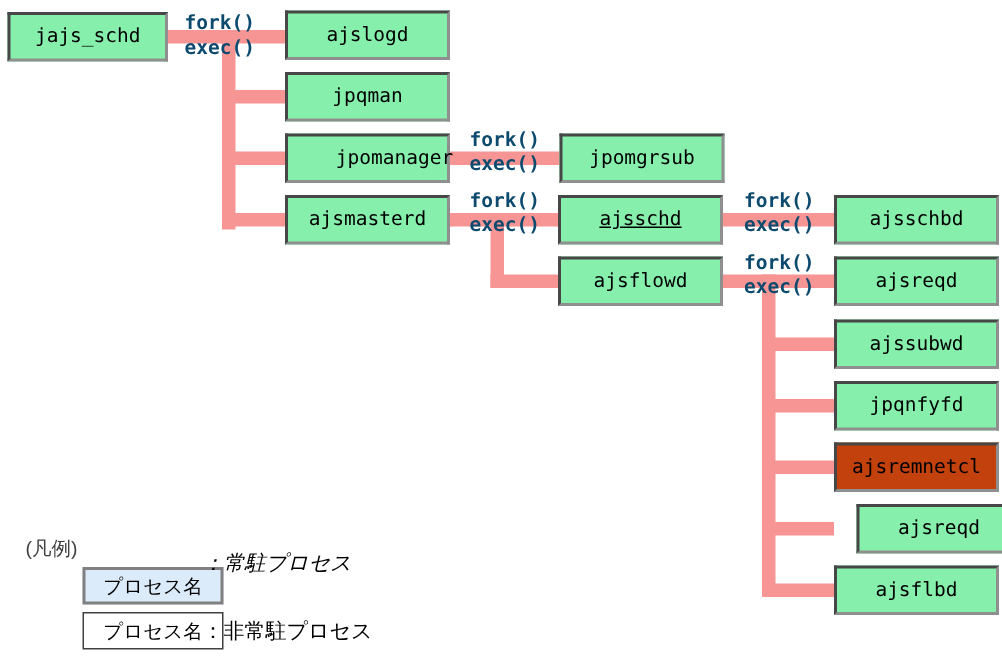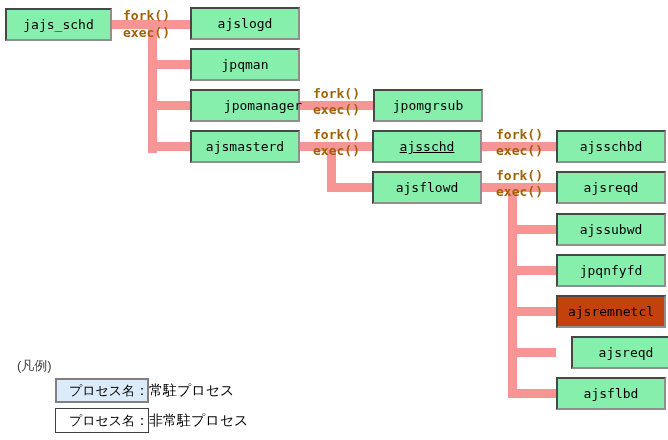--- a/index.html
+++ b/index.html
@@ -14,21 +14,21 @@
     border-color:#474747 #8f8f8f #8f8f8f #474747;
     display:flex; align-items:center; justify-content:center;
     font:13px "DejaVu Sans Mono", monospace; color:#000;
     z-index:3;
   }
   .node.nonres { background:#c2410c; }
   .conn { position:absolute; background:#F79494; z-index:1; }
   .felabel {
     position:absolute; z-index:4;
     font:bold 13px "DejaVu Sans Mono", monospace; line-height:14px;
-    color:#a16207; white-space:nowrap;
+    color:#0c4a6e; white-space:nowrap;
   }
   .legend-title {
     position:absolute; left:17px; top:357px;
     font:13px "Liberation Sans", sans-serif; color:#404040; z-index:4;
   }
   .legend-box {
     position:absolute; box-sizing:border-box; width:94px; height:25px;
     display:flex; align-items:center; justify-content:center;
     font:13px "DejaVu Sans Mono", monospace; color:#000; z-index:4;margin-left:20px;
   }
@@ -84,17 +84,17 @@
   <div class="felabel" style="left:313px;top:103px;">exec()</div>
   <div class="felabel" style="left:313px;top:128px;">fork()</div>
   <div class="felabel" style="left:313px;top:144px;">exec()</div>
   <div class="felabel" style="left:496px;top:128px;">fork()</div>
   <div class="felabel" style="left:496px;top:144px;">exec()</div>
   <div class="felabel" style="left:496px;top:169px;">fork()</div>
   <div class="felabel" style="left:496px;top:185px;">exec()</div>
 
   <div class="legend-title">(凡例)</div>
   <div class="legend-box res">プロセス名</div>
-  <div class="legend-caption" style="top:382px;">：常駐プロセス</div>
+  <div class="legend-caption" style="top:367px;font-style:italic;">：常駐プロセス</div>
   <div class="legend-box nonres">プロセス名</div>
   <div class="legend-caption" style="top:412px;">：非常駐プロセス</div>
 
 </div>
 
 </body></html>

